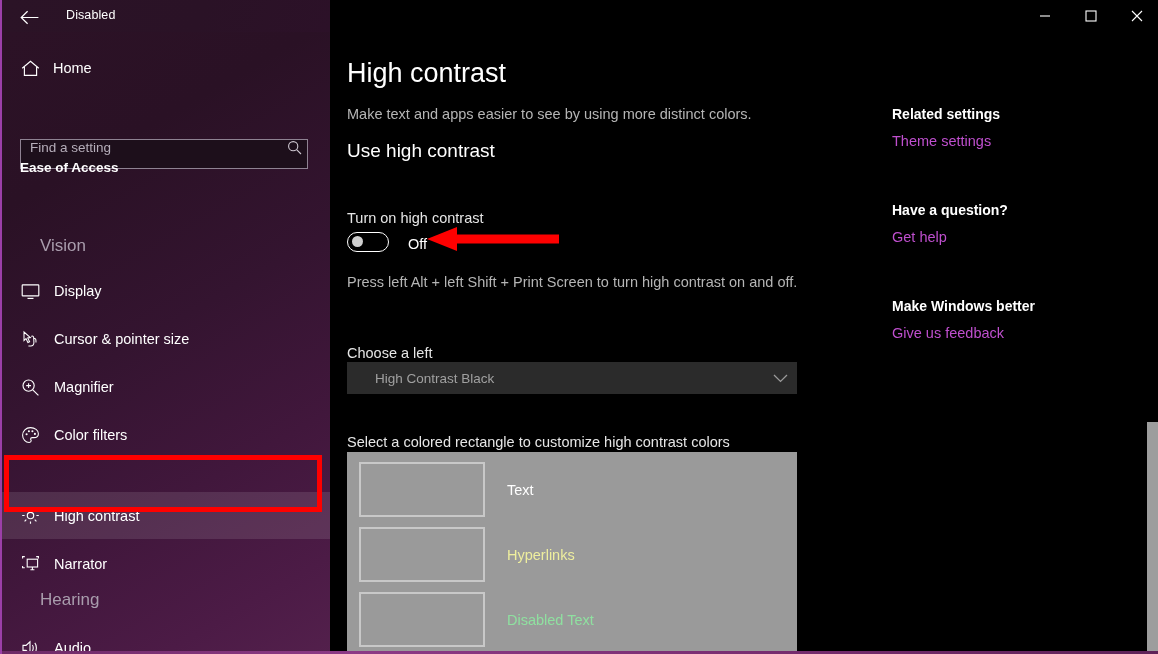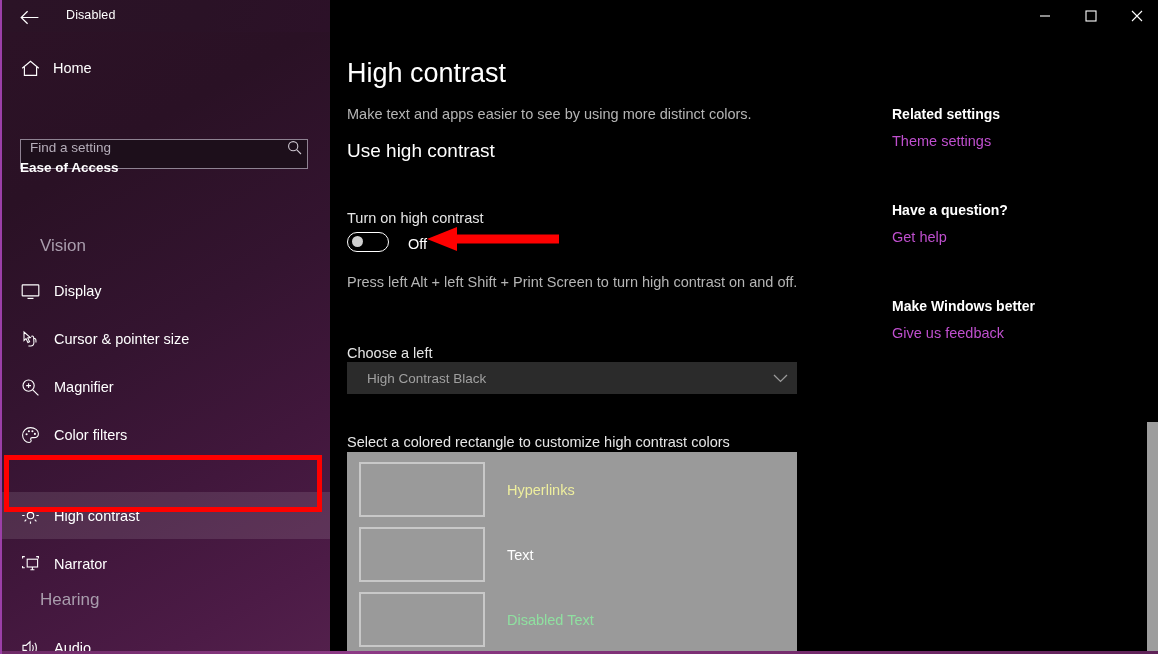--- a/index.html
+++ b/index.html
@@ -226,21 +226,21 @@
   
   .dropdown {
     position: absolute;
     left: 17px; top: 330px;
     width: 450px; height: 32px;
     background: #2b2b2b;
     display: flex; align-items: center;
     cursor: default;
   }
   .dropdown-value {
-    padding-left: 20px;
+    padding-left: 28px;
     font-size: 13.5px;
     color: #a0a0a0;
     flex: 1;
   }
   .dropdown-chev { width: 34px; display:flex; align-items:center; justify-content:center; }
 
   
   .color-panel {
     position: absolute;
     left: 17px; top: 420px;
@@ -480,25 +480,25 @@
           <path d="M1 1 L7.5 7.4 L14 1" stroke="#9b9b9b" stroke-width="1.3" fill="none"></path>
         </svg>
       </span>
     </div>
 
     <div class="body-text" style="top:394px">Select a colored rectangle to customize high contrast colors</div>
 
     <div class="color-panel">
       <div class="color-row">
         <div class="color-swatch"></div>
-        <span class="color-label" style="color:#eeee9e">Hyperlinks</span>
+        <span class="color-label" style="color:#ffffff">Text</span>
       </div>
       <div class="color-row">
         <div class="color-swatch"></div>
-        <span class="color-label" style="color:#ffffff">Text</span>
+        <span class="color-label" style="color:#eeee9e">Hyperlinks</span>
       </div>
       <div class="color-row">
         <div class="color-swatch"></div>
         <span class="color-label" style="color:#8fe0a0">Disabled Text</span>
       </div>
     </div>
 
     <div class="rail">
       <div class="rail-head" style="top:74px">Related settings</div>
       <div class="rail-link" style="top:101px">Theme settings</div>

